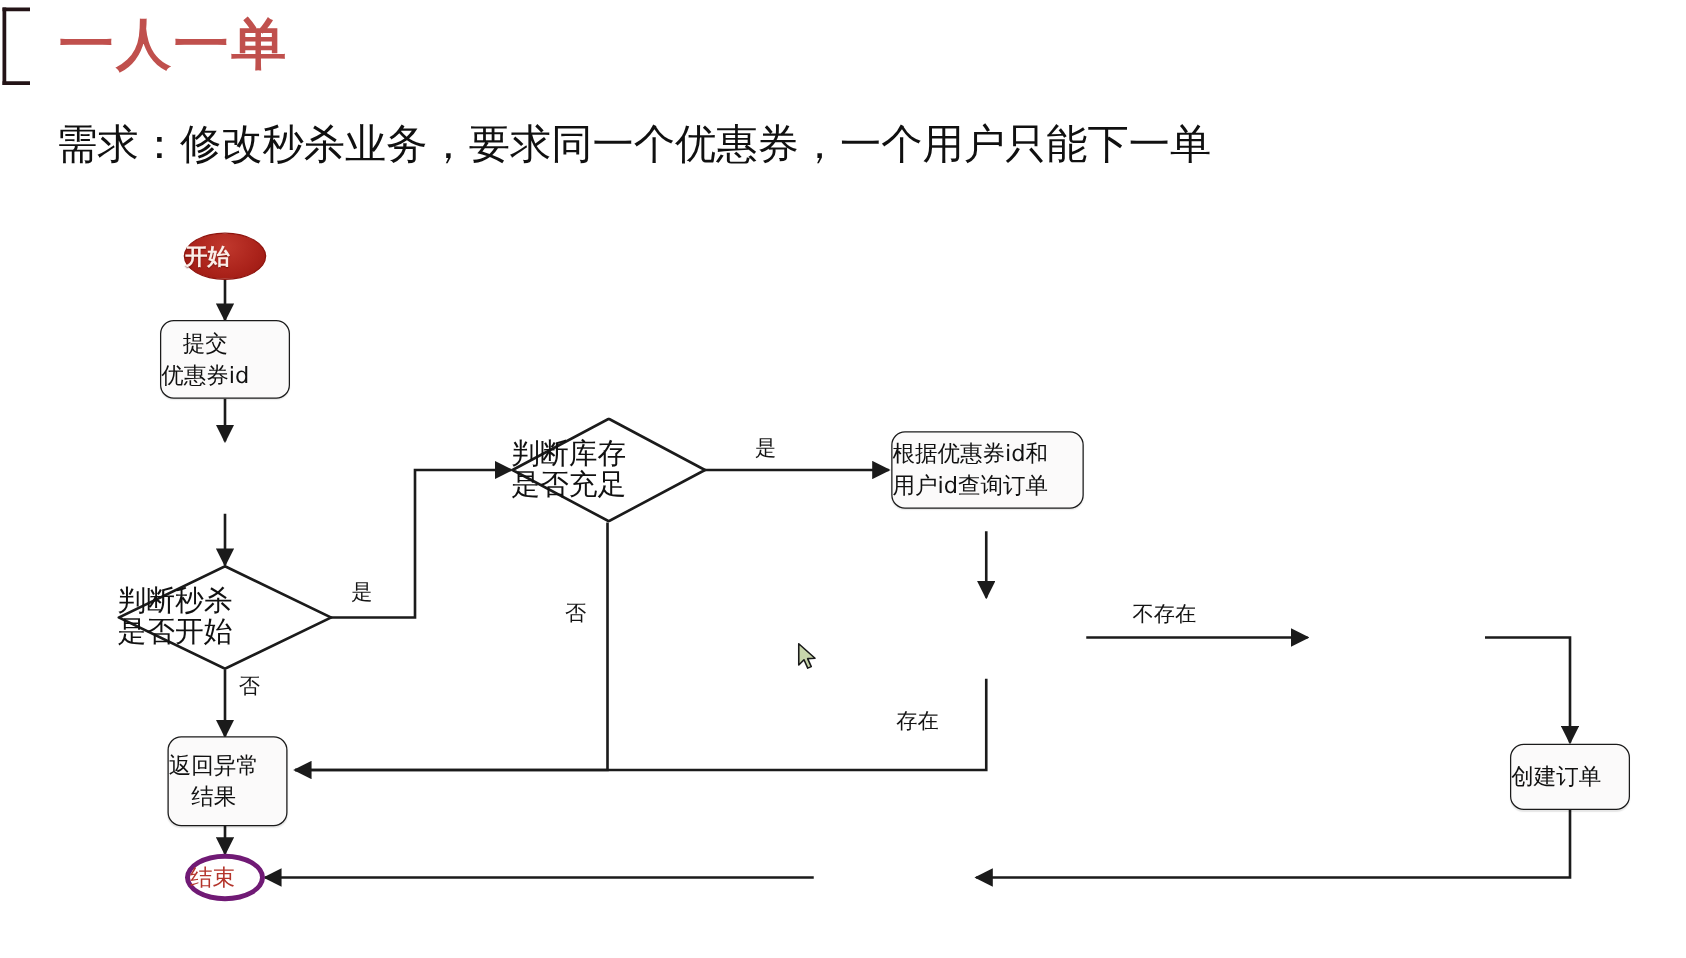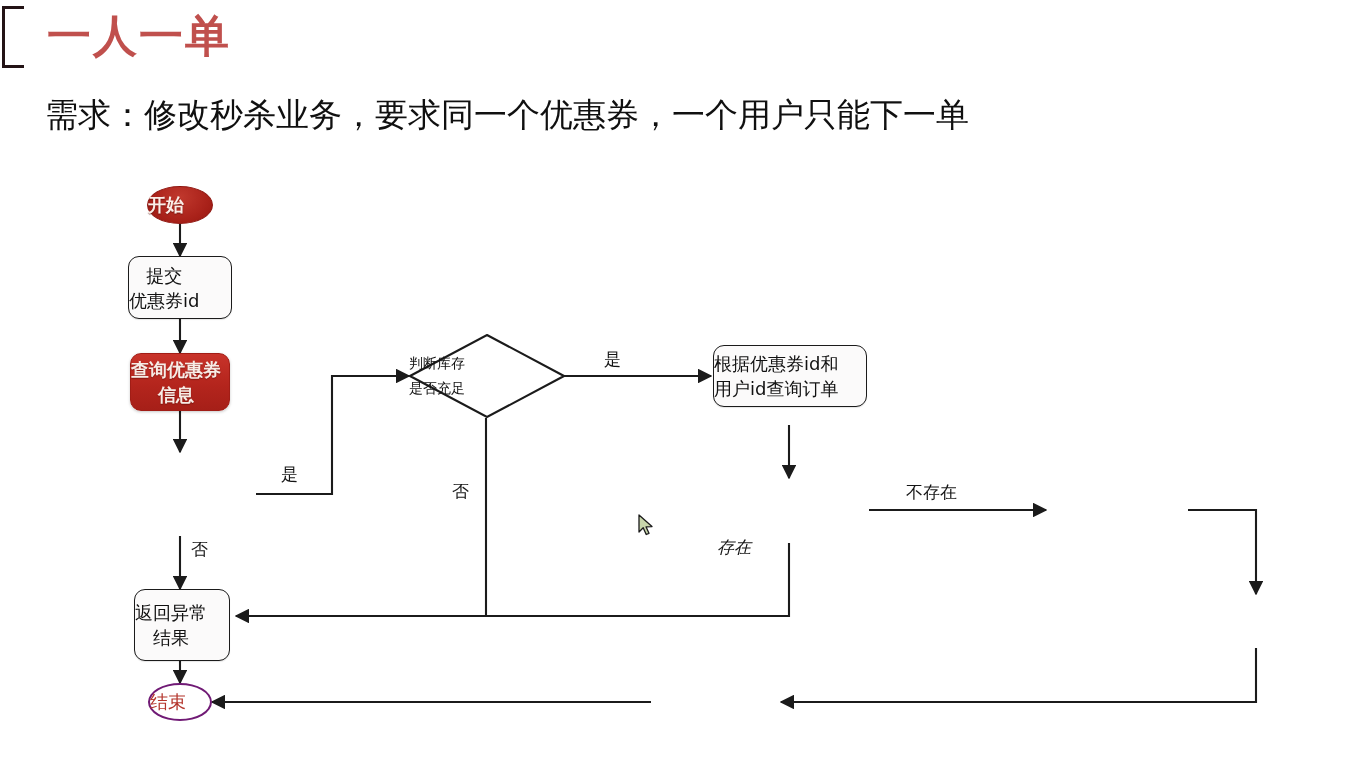--- a/index.html
+++ b/index.html
@@ -98,29 +98,29 @@
     background: radial-gradient(ellipse at 50% 28%, #c0382d 0%, #ab231b 58%, #97160f 100%);
     border: 1.4px solid #8e140e;
     border-radius: 50%;
     color: #fbeee8;
     font-size: 18px;
     font-weight: bold;
     text-shadow: 0 1px 1px rgba(80,8,4,0.6);
   }
   .node-terminal-end {
     background: #ffffff;
-    border: 2px solid #701a75;
+    border: 4px solid #701a75;
     border-radius: 50%;
     color: #b4352c;
     font-size: 18px;
   }
   .node-decision {
     background: transparent;
     color: #111111;
-    font-size: 14px;
+    font-size: 23px;
     line-height: 25px;
     pointer-events: none;
   }
   .node-decision .decision-label {
     position: relative;
     z-index: 2;
   }
   .decision-shape {
     position: absolute;
     left: 0;
@@ -200,56 +200,62 @@
 
   <div class="node node-terminal-start" style="left:147px; top:186px; width:66px; height:38px;">
     <span>开始</span>
   </div>
 
   <div class="node node-proc" style="left:128px; top:256px; width:104px; height:63px;">
     <span>提交
 优惠券id</span>
   </div>
 
-  <div class="node node-proc-red" style="left:130px; top:353px; width:100px; height:58px;">
-    <span>查询优惠券
-信息</span>
-  </div>
-
+
+  <div class="node node-decision" style="left:94px; top:452px; width:172px; height:84px;">
+    <svg class="decision-shape" viewBox="0 0 172 84" preserveAspectRatio="none">
+      <polygon points="86,1 171,42 86,83 1,42" fill="#ffffff" stroke="#1b1b1b" stroke-width="2.1"></polygon>
+    </svg>
+    <span class="decision-label">判断秒杀
+是否开始</span>
+  </div>
 
   <div class="node node-decision" style="left:409px; top:334px; width:156px; height:84px;">
     <svg class="decision-shape" viewBox="0 0 156 84" preserveAspectRatio="none">
       <polygon points="78,1 155,42 78,83 1,42" fill="#ffffff" stroke="#1b1b1b" stroke-width="2.1"></polygon>
     </svg>
     <span class="decision-label">判断库存
 是否充足</span>
   </div>
 
   <div class="node node-proc" style="left:713px; top:345px; width:154px; height:62px;">
     <span>根据优惠券id和
 用户id查询订单</span>
   </div>
 
 
 
+  <div class="node node-proc" style="left:1208px; top:595px; width:96px; height:53px;">
+    <span>创建订单</span>
+  </div>
 
 
   <div class="node node-proc" style="left:134px; top:589px; width:96px; height:72px;">
     <span>返回异常
 结果</span>
   </div>
 
   <div class="node node-terminal-end" style="left:148px; top:683px; width:64px; height:38px;">
     <span>结束</span>
   </div>
 
   <div class="edge-label" style="left:281px; top:464px;">是</div>
   <div class="edge-label" style="left:191px; top:539px;">否</div>
   <div class="edge-label" style="left:604px; top:349px;">是</div>
   <div class="edge-label" style="left:452px; top:481px;">否</div>
   <div class="edge-label" style="left:906px; top:482px;">不存在</div>
-  <div class="edge-label" style="left:717px; top:537px;font-style:italic;">存在</div>
+  <div class="edge-label" style="left:717px; top:567px;">存在</div>
 
   <svg id="mouse-cursor" viewBox="0 0 18 24" xmlns="http://www.w3.org/2000/svg">
     <path d="M 1 1 L 1 18 L 5.2 13.8 L 8.2 20.5 L 11 19.3 L 8.1 12.9 L 14 12.6 Z" fill="#c8d6ab" stroke="#1b1b1b" stroke-width="1.3" stroke-linejoin="round"></path>
   </svg>
 
 </div>
 
 </body></html>

